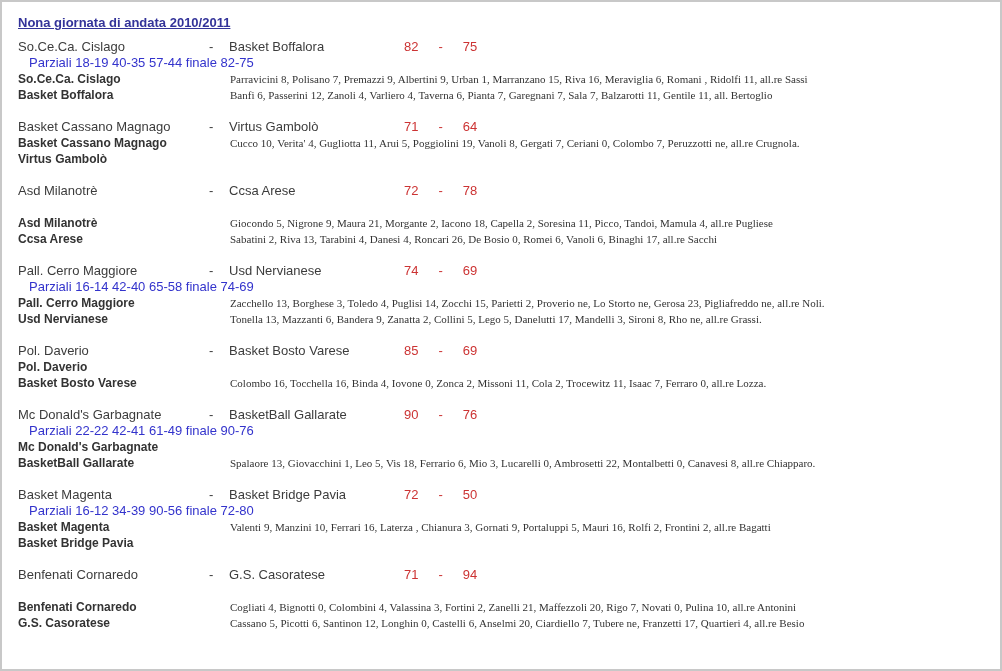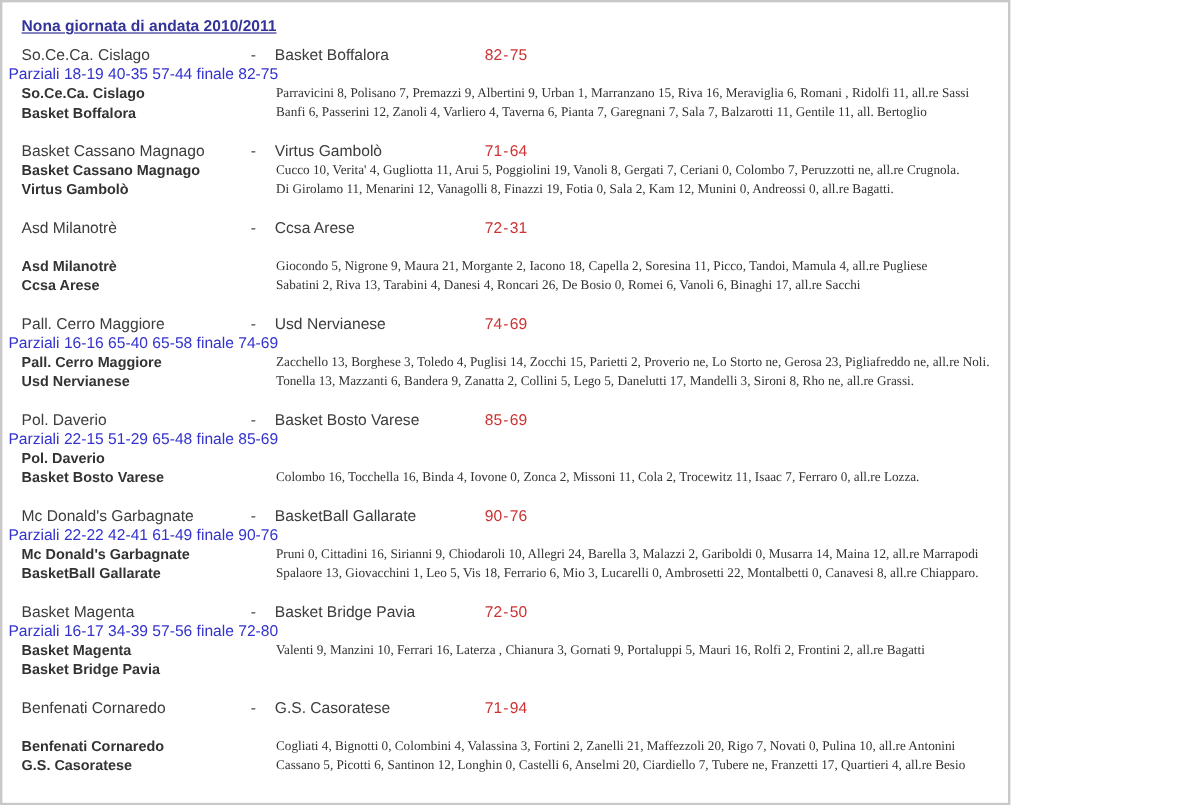--- a/index.html
+++ b/index.html
@@ -1,19 +1,19 @@
 <!DOCTYPE html>
 <html><head>
 <meta charset="utf-8">
 <style>
   * { margin:0; padding:0; box-sizing:border-box; }
   html,body { background:#ffffff; }
   body { font-family:"Liberation Sans", sans-serif; }
   .page {
-    width:842px; height:671px;
+    width:1002px; height:671px;
     border:2px solid #c8c8c8;
     background:#ffffff;
     overflow:hidden;
     padding-top:11px;
   }
   .title {
     display:inline-block;
     margin:0 0 9px 16px;
     font-size:13px;
     font-weight:bold;
@@ -26,26 +26,26 @@
   .match-line {
     display:grid;
     grid-template-columns:191px 20px 175px auto;
     padding-left:16px;
     height:16px; line-height:16px;
     font-size:13px;
     color:#3c3c3c;
     white-space:nowrap;
   }
   .score {
-    display:flex; gap:1px;
+    display:flex; gap:20px;
     color:#cc3333;
     font-size:13px;
   }
   .parziali {
-    padding-left:5px;
+    padding-left:27px;
     height:16px; line-height:16px;
     font-size:13px;
     color:#3333cc;
     white-space:nowrap;
   }
   .roster-line {
     display:grid;
     grid-template-columns:212px auto;
     padding-left:16px;
     height:16px; line-height:16px;
@@ -96,34 +96,33 @@
         <span>-</span>
         <span>64</span>
       </span>
     </div>
     <div class="roster-line">
       <span class="rteam">Basket Cassano Magnago</span>
       <span class="players">Cucco 10, Verita' 4, Gugliotta 11, Arui 5, Poggiolini 19, Vanoli 8, Gergati 7, Ceriani 0, Colombo 7, Peruzzotti ne, all.re Crugnola.</span>
     </div>
     <div class="roster-line">
       <span class="rteam">Virtus Gambolò</span>
-      <span class="players">Di Girolamo 11, Menarini 12, Vanagolli 8, Finazzi 19, Fotia 0, Sala 2, Kam 12, Munini 0, Andreossi 0, all.re Bagatti.</span>
     </div>
   </div>
 
   
   <div class="game">
     <div class="match-line">
       <span>Asd Milanotrè</span>
       <span>-</span>
       <span>Ccsa Arese</span>
       <span class="score">
         <span>72</span>
         <span>-</span>
-        <span>31</span>
+        <span>78</span>
       </span>
     </div>
     <div class="parziali"></div>
     <div class="roster-line">
       <span class="rteam">Asd Milanotrè</span>
       <span class="players">Giocondo 5, Nigrone 9, Maura 21, Morgante 2, Iacono 18, Capella 2, Soresina 11, Picco, Tandoi, Mamula 4, all.re Pugliese</span>
     </div>
     <div class="roster-line">
       <span class="rteam">Ccsa Arese</span>
       <span class="players">Sabatini 2, Riva 13, Tarabini 4, Danesi 4, Roncari 26, De Bosio 0, Romei 6, Vanoli 6, Binaghi 17, all.re Sacchi</span>
@@ -135,21 +134,21 @@
     <div class="match-line">
       <span>Pall. Cerro Maggiore</span>
       <span>-</span>
       <span>Usd Nervianese</span>
       <span class="score">
         <span>74</span>
         <span>-</span>
         <span>69</span>
       </span>
     </div>
-    <div class="parziali">Parziali 16-16 65-40 65-58 finale 74-69</div>
+    <div class="parziali">Parziali 16-14 42-40 65-58 finale 74-69</div>
     <div class="roster-line">
       <span class="rteam">Pall. Cerro Maggiore</span>
       <span class="players">Zacchello 13, Borghese 3, Toledo 4, Puglisi 14, Zocchi 15, Parietti 2, Proverio ne, Lo Storto ne, Gerosa 23, Pigliafreddo ne, all.re Noli.</span>
     </div>
     <div class="roster-line">
       <span class="rteam">Usd Nervianese</span>
       <span class="players">Tonella 13, Mazzanti 6, Bandera 9, Zanatta 2, Collini 5, Lego 5, Danelutti 17, Mandelli 3, Sironi 8, Rho ne, all.re Grassi.</span>
     </div>
   </div>
 
@@ -158,21 +157,20 @@
     <div class="match-line">
       <span>Pol. Daverio</span>
       <span>-</span>
       <span>Basket Bosto Varese</span>
       <span class="score">
         <span>85</span>
         <span>-</span>
         <span>69</span>
       </span>
     </div>
-    <div class="parziali">Parziali 22-15 51-29 65-48 finale 85-69</div>
     <div class="roster-line">
       <span class="rteam">Pol. Daverio</span>
     </div>
     <div class="roster-line">
       <span class="rteam">Basket Bosto Varese</span>
       <span class="players">Colombo 16, Tocchella 16, Binda 4, Iovone 0, Zonca 2, Missoni 11, Cola 2, Trocewitz 11, Isaac 7, Ferraro 0, all.re Lozza.</span>
     </div>
   </div>
 
   
@@ -183,41 +181,40 @@
       <span>BasketBall Gallarate</span>
       <span class="score">
         <span>90</span>
         <span>-</span>
         <span>76</span>
       </span>
     </div>
     <div class="parziali">Parziali 22-22 42-41 61-49 finale 90-76</div>
     <div class="roster-line">
       <span class="rteam">Mc Donald's Garbagnate</span>
-      <span class="players">Pruni 0, Cittadini 16, Sirianni 9, Chiodaroli 10, Allegri 24, Barella 3, Malazzi 2, Gariboldi 0, Musarra 14, Maina 12, all.re Marrapodi</span>
     </div>
     <div class="roster-line">
       <span class="rteam">BasketBall Gallarate</span>
       <span class="players">Spalaore 13, Giovacchini 1, Leo 5, Vis 18, Ferrario 6, Mio 3, Lucarelli 0, Ambrosetti 22, Montalbetti 0, Canavesi 8, all.re Chiapparo.</span>
     </div>
   </div>
 
   
   <div class="game">
     <div class="match-line">
       <span>Basket Magenta</span>
       <span>-</span>
       <span>Basket Bridge Pavia</span>
       <span class="score">
         <span>72</span>
         <span>-</span>
         <span>50</span>
       </span>
     </div>
-    <div class="parziali">Parziali 16-17 34-39 57-56 finale 72-80</div>
+    <div class="parziali">Parziali 16-12 34-39 90-56 finale 72-80</div>
     <div class="roster-line">
       <span class="rteam">Basket Magenta</span>
       <span class="players">Valenti 9, Manzini 10, Ferrari 16, Laterza , Chianura 3, Gornati 9, Portaluppi 5, Mauri 16, Rolfi 2, Frontini 2, all.re Bagatti</span>
     </div>
     <div class="roster-line">
       <span class="rteam">Basket Bridge Pavia</span>
     </div>
   </div>
 
   

